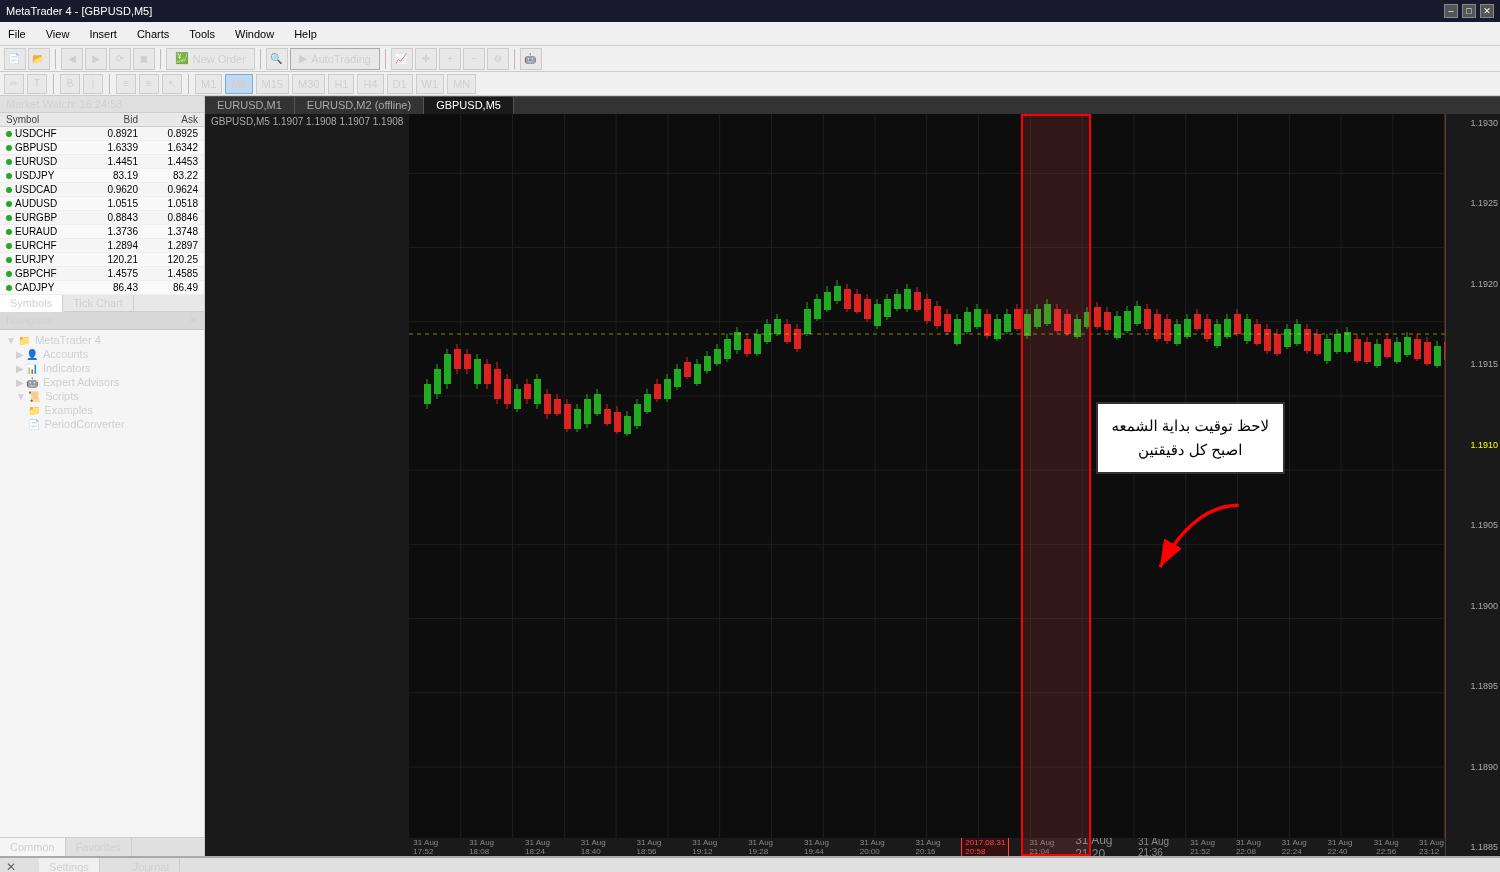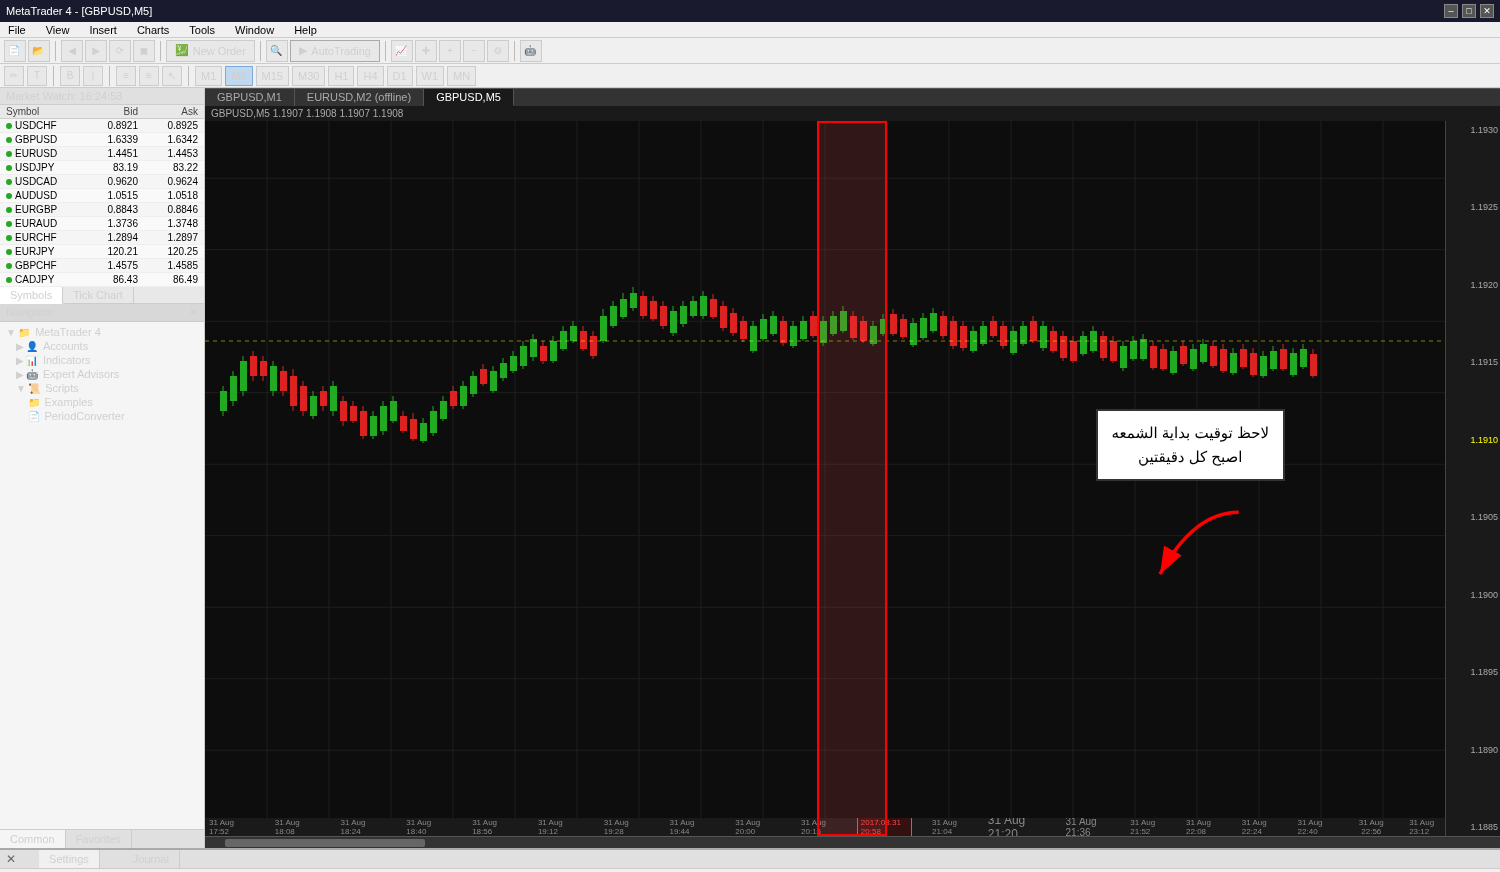--- a/index.html
+++ b/index.html
@@ -16,21 +16,21 @@
       color: #fff;
       font-size: 11px;
       gap: 48px;
     }
     #title-bar .controls { display: flex; gap: 4px; }
     #title-bar .ctrl-btn { width: 14px; height: 14px; background: #555; border: 1px solid #888; display: flex; align-items: center; justify-content: center; font-size: 9px; cursor: pointer; color: #fff; }
 
     
     #menu-bar {
       background: #f0f0f0;
-      height: 16px;
+      height: 24px;
       display: flex;
       align-items: center;
       padding: 0 4px;
       gap: 12px;
       color: #000;
       font-size: 11px;
       border-bottom: 1px solid #ccc;
     }
     #menu-bar span { cursor: pointer; padding: 1px 4px; }
 
@@ -212,22 +212,22 @@
       font-size: 11px;
       cursor: pointer;
       border-right: 1px solid #ccc;
     }
     .lb-tab.active { background: #f5f5f5; }
 
     
     #chart-area {
       flex: 1;
       display: flex;
-      flex-direction: column;
-      background: #bef264;
+      flex-direction: row;
+      background: #c2410c;
       position: relative;
       overflow: hidden;
     }
 
     #chart-info-bar {
       background: #1a1a1a;
       color: #aaa;
       font-size: 10px;
       padding: 2px 6px;
       display: flex;
@@ -557,21 +557,21 @@
 
     <div id="left-bottom-tabs">
       <div class="lb-tab active">Common</div>
       <div class="lb-tab">Favorites</div>
     </div>
   </div>
 
   <div id="chart-wrapper" style="flex:1;display:flex;flex-direction:column;">
 
     <div id="chart-tabs">
-      <div class="chart-tab">GBPUSD,M1</div>
+      <div class="chart-tab">EURUSD,M1</div>
       <div class="chart-tab">EURUSD,M2 (offline)</div>
       <div class="chart-tab active">GBPUSD,M5</div>
     </div>
 
     <div id="chart-area">
       <div id="chart-info-bar">
         <span>GBPUSD,M5  1.1907 1.1908 1.1907 1.1908</span>
       </div>
       <div style="flex:1;display:flex;position:relative;">
         <div id="chart-canvas">

